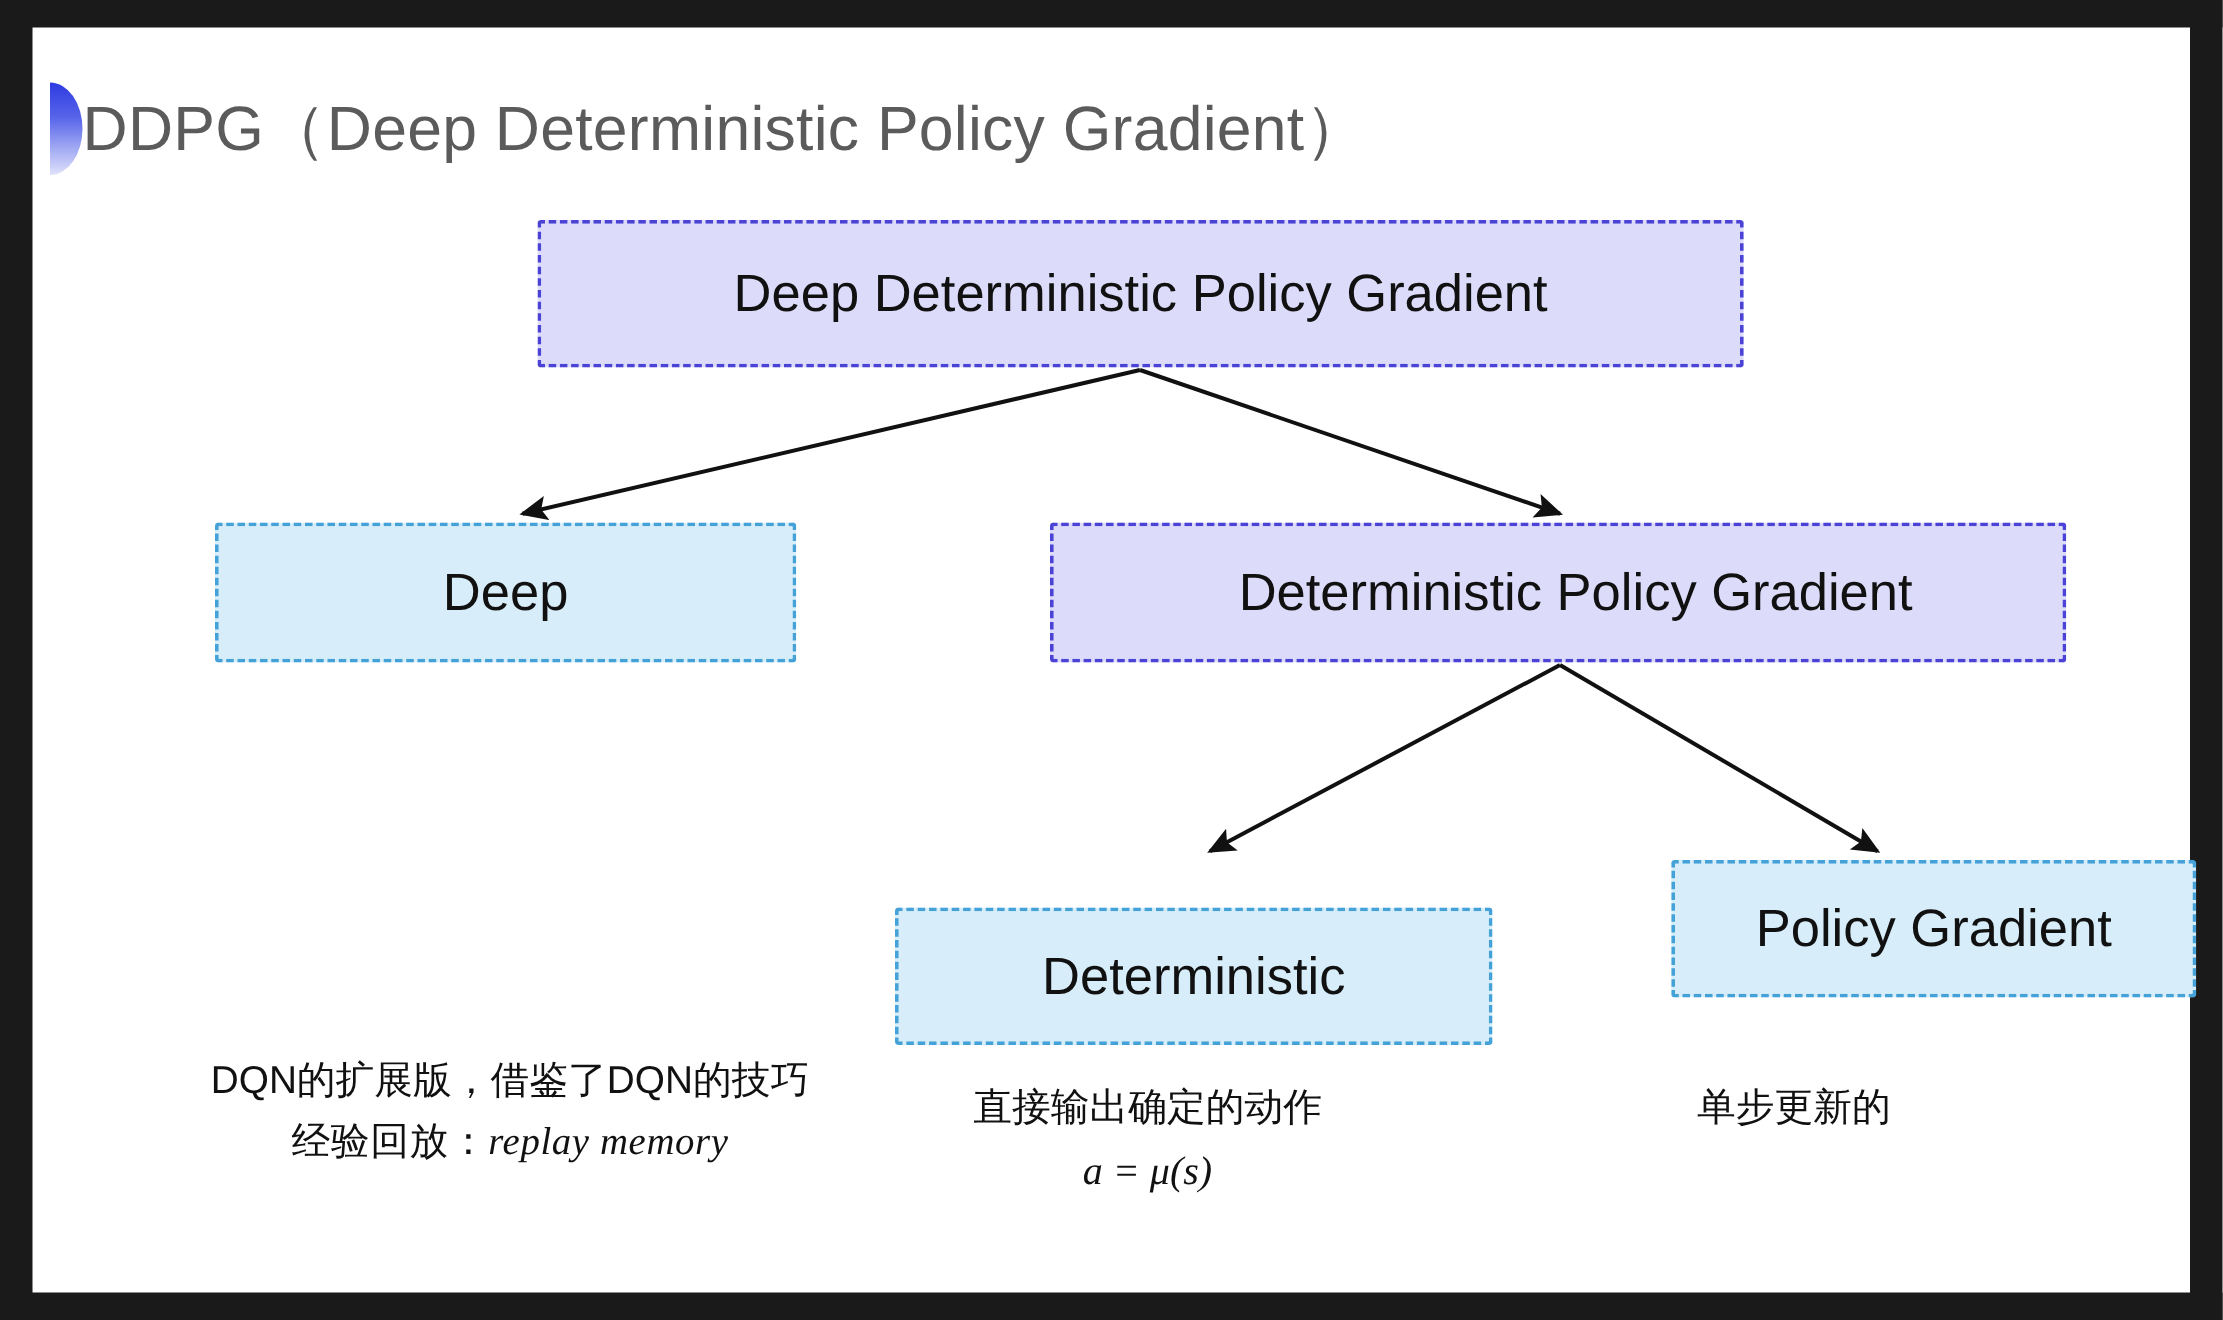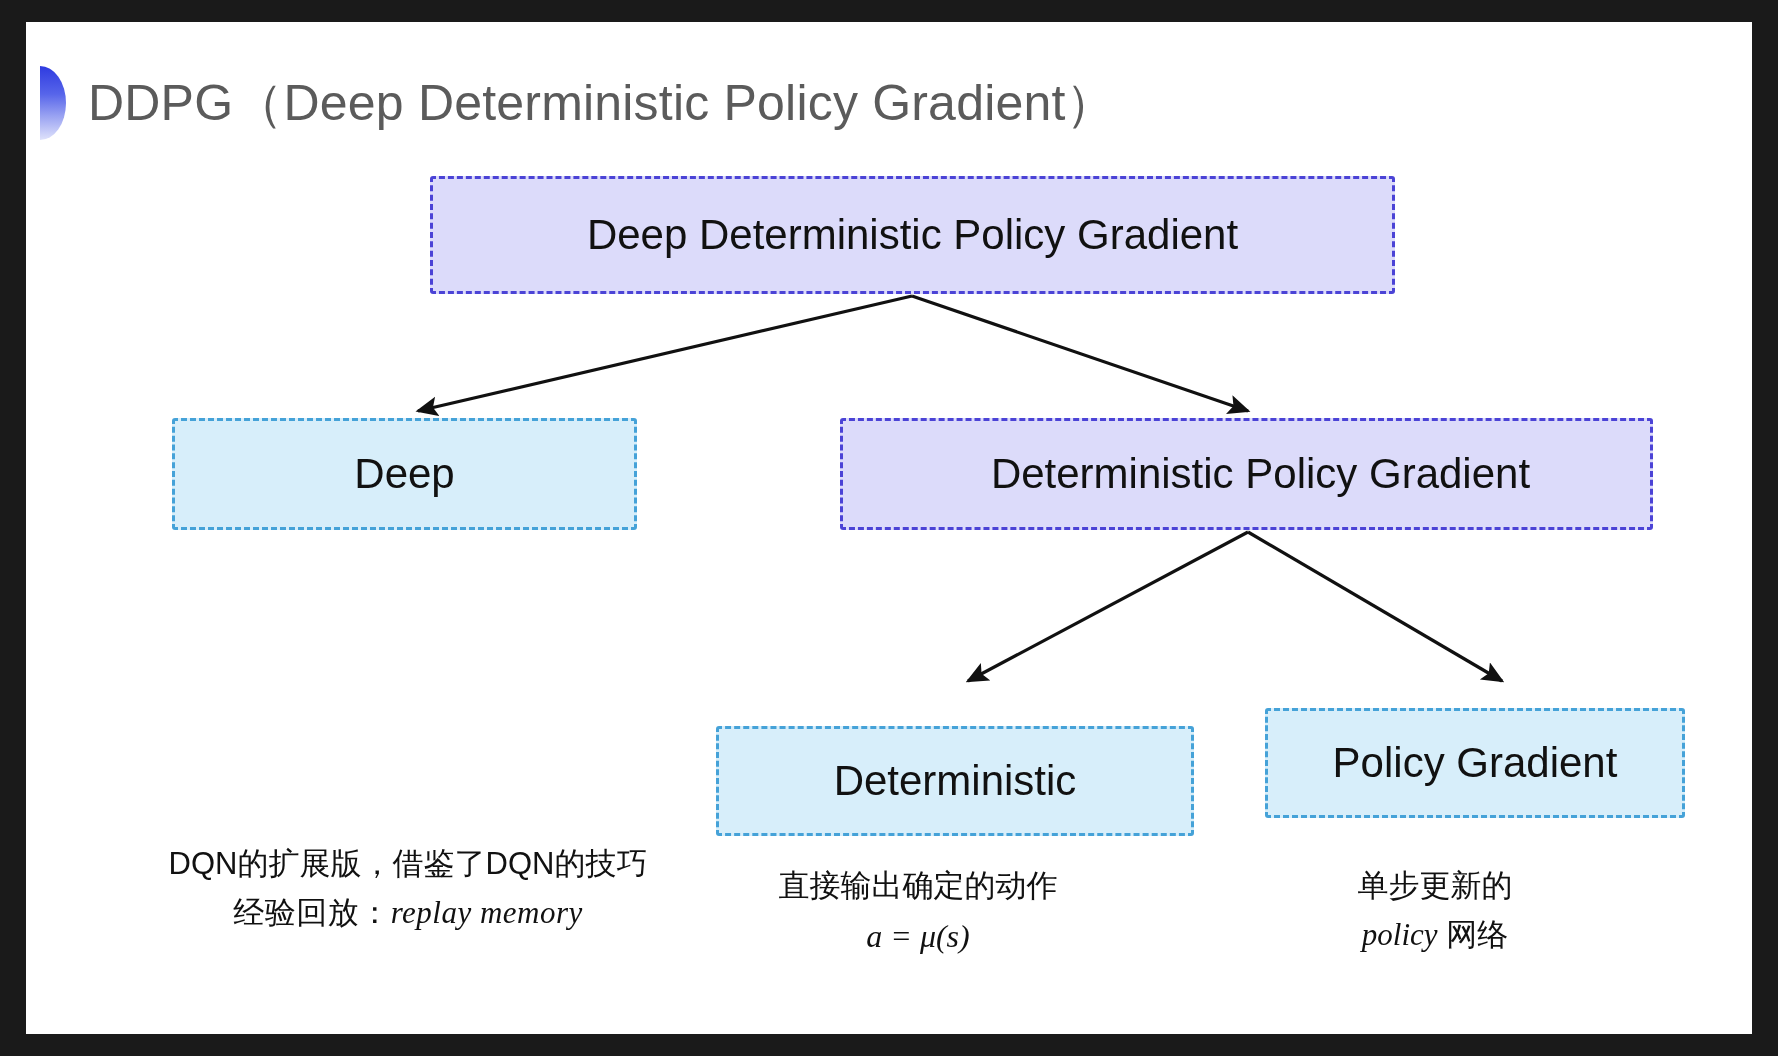--- a/index.html
+++ b/index.html
@@ -43,21 +43,20 @@
   }
   #title-bullet {
     width: 26px;
     height: 74px;
     border-top-right-radius: 26px 37px;
     border-bottom-right-radius: 26px 37px;
     background: linear-gradient(to bottom, #2e3be0 0%, #5765ea 38%, #9aa3f2 68%, #dfe2fb 100%);
     flex: none;
   }
   #title-text {
-    margin-left: 22px;
     font-size: 50px;
     color: #5b5b5b;
     letter-spacing: 0.2px;
     white-space: nowrap;
     font-weight: 400;
   }
 
   
   .node {
     position: absolute;
@@ -85,21 +84,21 @@
 
   #node-deep      { left: 172px; top: 418px;  width: 465px; height: 112px; }
   #node-deep .node-label { font-size: 42px; }
 
   #node-dpg       { left: 840px; top: 418px;  width: 813px; height: 112px; }
   #node-dpg .node-label { font-size: 42px; margin-left: 28px; }
 
   #node-det       { left: 716px; top: 726px;  width: 478px; height: 110px; }
   #node-det .node-label { font-size: 42px; }
 
-  #node-pg        { left: 1265px; top: 688px; width: 420px; height: 110px; margin-top: 20px; }
+  #node-pg        { left: 1337px; top: 688px; width: 420px; height: 110px; }
   #node-pg .node-label { font-size: 42px; }
 
   
   #connectors {
     position: absolute;
     left: 0; top: 0;
     width: 1778px; height: 1056px;
     pointer-events: none;
   }
 
@@ -202,16 +201,15 @@
     <span class="ann-line"><span>经验回放：</span><span class="mathit">replay memory</span></span>
   </div>
 
   <div class="annotation" id="ann-det">
     <span class="ann-line">直接输出确定的动作</span>
     <span class="ann-line formula">a = μ(s)</span>
   </div>
 
   <div class="annotation" id="ann-pg">
     <span class="ann-line">单步更新的</span>
-    <span class="ann-line"><span class="mathit">policy</span><span> 网络</span></span>
   </div>
 
 </div>
 
 </body></html>

